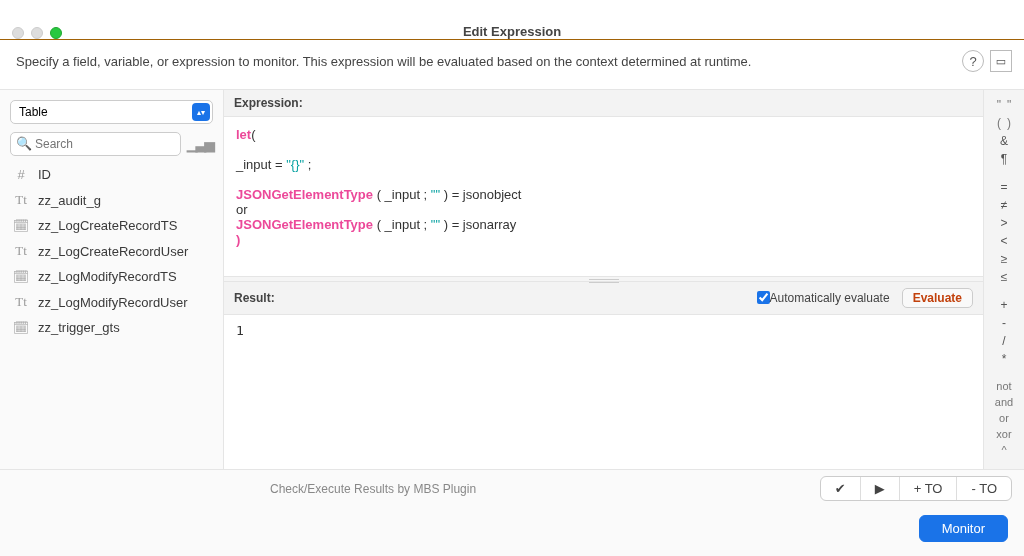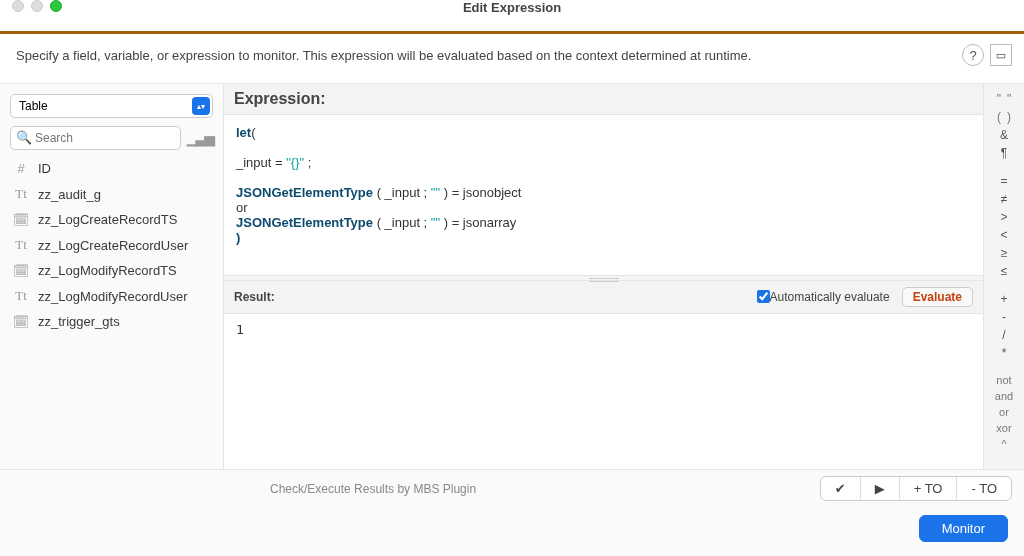--- a/index.html
+++ b/index.html
@@ -1,17 +1,17 @@
 <!DOCTYPE html>
 <html><head>
 <meta charset="utf-8">
 <style>
   * { box-sizing: border-box; margin: 0; padding: 0; font-family: -apple-system, BlinkMacSystemFont, "Segoe UI", Helvetica, Arial, sans-serif; }
   body { width: 1024px; height: 556px; background: #fff; display: flex; flex-direction: column; overflow: hidden; }
-  .titlebar { height: 34px; display: flex; align-items: flex-start; border-bottom: 3px solid #a16207; position: relative; }
+  .titlebar { height: 40px; display: flex; align-items: flex-end; border-bottom: 1px solid #a16207; position: relative; }
   .traffic { display: flex; gap: 7px; padding-left: 12px; }
   .dot { width: 12px; height: 12px; border-radius: 50%; }
   .dot.red   { background: #ddd; border: 1px solid #ccc; }
   .dot.yellow{ background: #ddd; border: 1px solid #ccc; }
   .dot.green { background: #28c840; border: 1px solid #1fa82f; }
   .title { position: absolute; left: 0; right: 0; text-align: center; font-size: 13px; font-weight: 600; color: #444; }
   .helprow { display: flex; align-items: center; padding: 10px 12px 17px 16px; border-bottom: 1px solid #e5e5e5; font-size: 13px; color: #444; }
   .helprow .spacer { flex: 1; }
   .helprow .helpbtn { width: 22px; height: 22px; border-radius: 50%; border: 1px solid #bbb; display: flex; align-items: center; justify-content: center; font-size: 13px; color: #555; margin-left: 10px; cursor: pointer; }
   .helprow .sqbtn  { width: 22px; height: 22px; border: 1px solid #bbb; display: flex; align-items: center; justify-content: center; font-size: 11px; color: #555; margin-left: 6px; cursor: pointer; }
@@ -27,23 +27,23 @@
   .searchrow .search { flex:1; position: relative; }
   .searchrow .search input { width: 100%; height: 24px; border: 1px solid #ccc; border-radius: 5px; padding: 0 6px 0 24px; font-size: 12px; }
   .searchrow .search .mag { position: absolute; left: 6px; top: 4px; color: #888; font-size: 13px; }
   .searchrow .sorticon { color: #999; font-size: 14px; letter-spacing: -2px; }
   .fieldlist { flex:1; overflow: auto; padding: 6px 0; }
   .fieldrow { display: flex; align-items: center; gap: 8px; padding: 5px 12px; font-size: 13px; color: #3a3a3a; cursor: default; }
   .fieldrow .typeicon { width: 18px; text-align: center; color: #9a9a9a; font-size: 13px; }
 
   .center { flex:1; display:flex; min-width:0; }
   .exprcol { flex:1; display:flex; flex-direction: column; min-width:0; border-right: 1px solid #e5e5e5; }
-  .exprhead { padding: 6px 10px; font-size: 16px; font-weight: 600; color: #444; border-bottom: 1px solid #e5e5e5; background: #f3f3f3; }
+  .exprhead { padding: 6px 10px; font-size: 12px; font-weight: 600; color: #444; border-bottom: 1px solid #e5e5e5; background: #f3f3f3; }
   .editor { flex:1; padding: 10px 12px; font-family: Menlo, Consolas, monospace; font-size: 13px; color: #333; white-space: pre; overflow:auto; }
-  .kw { color: #0c4a6e; font-weight: 600; }
+  .kw { color: #ec4899; font-weight: 600; }
   .str{ color: #0aa3a3; }
   .resizer { height: 6px; border-top: 1px solid #e5e5e5; border-bottom: 1px solid #e5e5e5; background:#f5f5f5; position:relative; }
   .resizer::after{content:'';position:absolute;left:50%;top:2px;width:30px;height:2px;border-top:1px solid #ccc;border-bottom:1px solid #ccc;transform:translateX(-50%);}
   .resulthead { display:flex; align-items:center; padding: 6px 10px; font-size: 12px; font-weight: 600; color: #444; background:#f3f3f3; border-bottom:1px solid #e5e5e5; }
   .resulthead .spacer{flex:1;}
   .resulthead label{font-weight:400;font-size:12px;color:#444;display:flex;align-items:center;gap:0;justify-content:flex-end;}
   .resulthead input[type=checkbox]{ accent-color:#1a73e8; }
   .resulthead .evalbtn{ margin-left:12px; font-size:12px; padding:2px 10px; border:1px solid #ccc; border-radius:5px; background:#f9f9f9; color:#c2410c; cursor:default; }
   .result { flex:1; padding: 8px 12px; font-family: Menlo, Consolas, monospace; font-size: 13px; color:#333; overflow:auto; }
 

